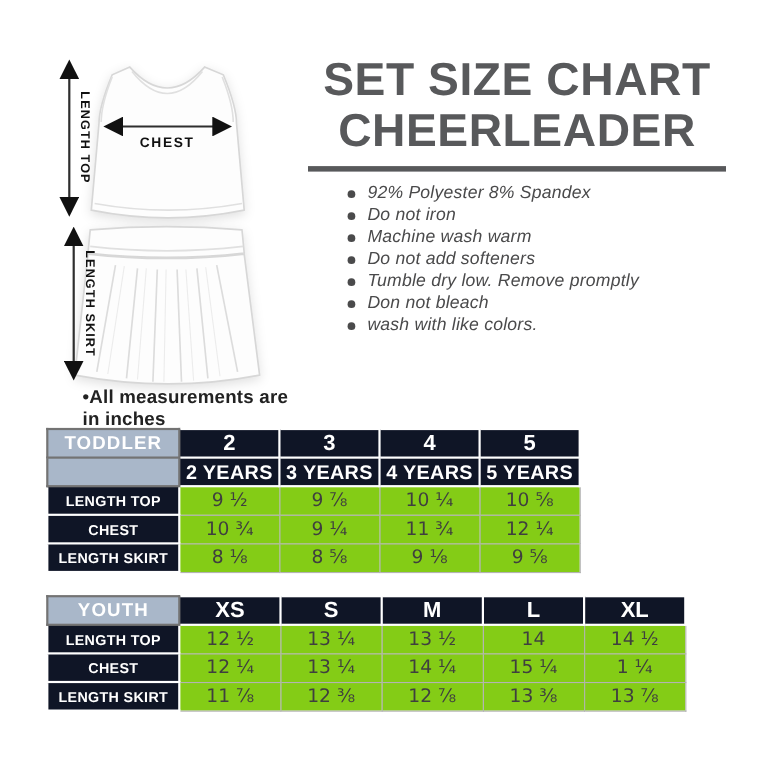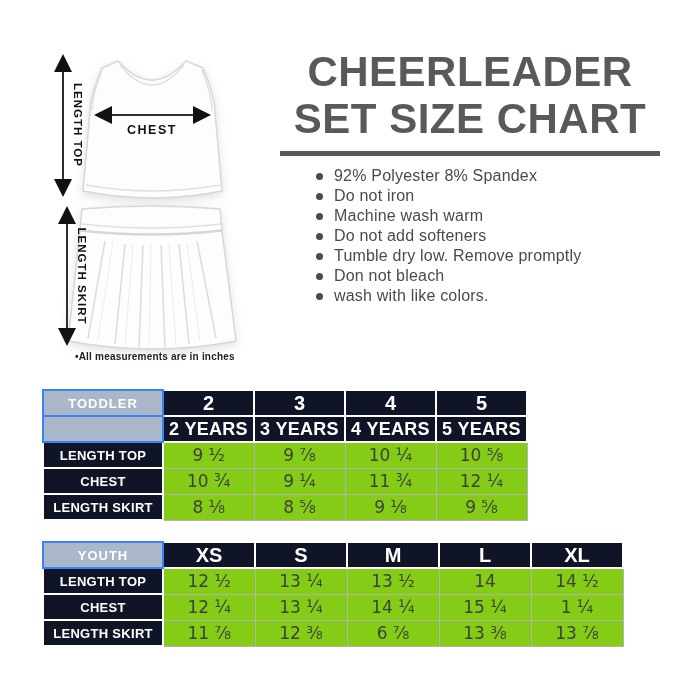--- a/index.html
+++ b/index.html
@@ -8,43 +8,43 @@
 
   
   .illu{position:absolute;left:30px;top:45px;width:240px;height:325px;}
   .garment{filter:drop-shadow(0 3px 5px rgba(0,0,0,0.12));}
   .arrow-line{stroke:#2e2e2e;stroke-width:2;}
   .seam{stroke:#e0e0e0;stroke-width:1.5;fill:none;}
   .pleat{stroke:#dcdcdc;stroke-width:1.5;fill:none;}
   .pleat2{stroke:#ececec;stroke-width:1;fill:none;}
   .svg-label{font-family:"Liberation Sans",sans-serif;font-weight:bold;fill:#111;}
   .note{position:absolute;left:75px;top:351px;width:200px;
-        font-size:10px;font-weight:bold;color:#222;letter-spacing:0.2px;}
+        font-size:17px;font-weight:bold;color:#222;letter-spacing:0.2px;}
 
   
   .right-col{position:absolute;left:280px;top:48px;width:380px;}
   .title{font-size:42px;line-height:47px;font-weight:bold;color:#58595b;
          text-align:center;letter-spacing:0.5px;white-space:nowrap;}
   .divider{height:5px;background:#58595b;margin-top:9px;}
   .care-heading{font-size:31px;font-weight:bold;color:#555557;
                 text-align:center;margin-top:14px;letter-spacing:0.2px;white-space:nowrap;}
   ul.care-list{list-style:none;margin:10px 0 0 36px;padding:0;}
   ul.care-list li{position:relative;padding-left:18px;font-size:16px;
-                  line-height:20px;color:#4a4a4b;letter-spacing:0.2px;white-space:nowrap;}
+                  line-height:20px;color:#4a4a4b;letter-spacing:0.2px;white-space:nowrap;font-style:italic;}
   ul.care-list li::before{content:"";position:absolute;left:0;top:7px;width:7px;height:7px;
                   border-radius:50%;background:#4a4a4b;}
 
   
   .tbl{position:absolute;left:42px;}
   .tbl-toddler{top:389px;}
   .tbl-youth{top:541px;}
   table{border-collapse:collapse;}
   td{text-align:center;vertical-align:middle;height:24px;padding:0;}
-  td.group{background:#a9b7c9;color:#fff;font-weight:bold;font-size:13px;
-           letter-spacing:1px;border:2px solid #3b82f6;}
+  td.group{background:#a9b7c9;color:#fff;font-weight:bold;font-size:17px;
+           letter-spacing:1px;border:2px solid #737373;}
   td.size{background:#0f1526;color:#fff;font-weight:bold;font-size:20px;
           border:2px solid #fff;}
   td.sub{background:#0f1526;color:#fff;font-weight:bold;font-size:18px;
          letter-spacing:0.3px;border:2px solid #fff;}
   td.rowlabel{background:#0f1526;color:#fff;font-weight:bold;font-size:13px;
           letter-spacing:0.3px;border:2px solid #fff;}
   td.data{background:#84cc16;color:#3f3f3f;font-size:17px;border:1px solid #b3b3b3;
           font-family:"DejaVu Sans",sans-serif;}
 </style>
 </head>
@@ -97,22 +97,22 @@
 
   <g>
     <line class="arrow-line" x1="37" y1="165" x2="37" y2="297" marker-start="url(#ah-start)" marker-end="url(#ah-end)"></line>
     <text class="svg-label" font-size="11.5" letter-spacing="1" text-anchor="middle" transform="rotate(90 48 231)" x="48" y="231">LENGTH SKIRT</text>
   </g>
 </svg>
 
 <div class="note">•All measurements are in inches</div>
 
 <div class="right-col">
+  <div class="title">SET SIZE CHART</div>
   <div class="title">CHEERLEADER</div>
-  <div class="title">SET SIZE CHART</div>
   <div class="divider"></div>
   <ul class="care-list">
     <li>92% Polyester 8% Spandex</li>
     <li>Do not iron</li>
     <li>Machine wash warm</li>
     <li>Do not add softeners</li>
     <li>Tumble dry low. Remove promptly</li>
     <li>Don not bleach</li>
     <li>wash with like colors.</li>
   </ul>
@@ -199,19 +199,19 @@
       <td class="data">12 ¼</td>
       <td class="data">13 ¼</td>
       <td class="data">14 ¼</td>
       <td class="data">15 ¼</td>
       <td class="data">1 ¼</td>
     </tr>
     <tr>
       <td class="rowlabel">LENGTH SKIRT</td>
       <td class="data">11 ⅞</td>
       <td class="data">12 ⅜</td>
-      <td class="data">6 ⅞</td>
+      <td class="data">12 ⅞</td>
       <td class="data">13 ⅜</td>
       <td class="data">13 ⅞</td>
     </tr>
   </tbody>
     </table>
 </div>
 
 </body></html>

